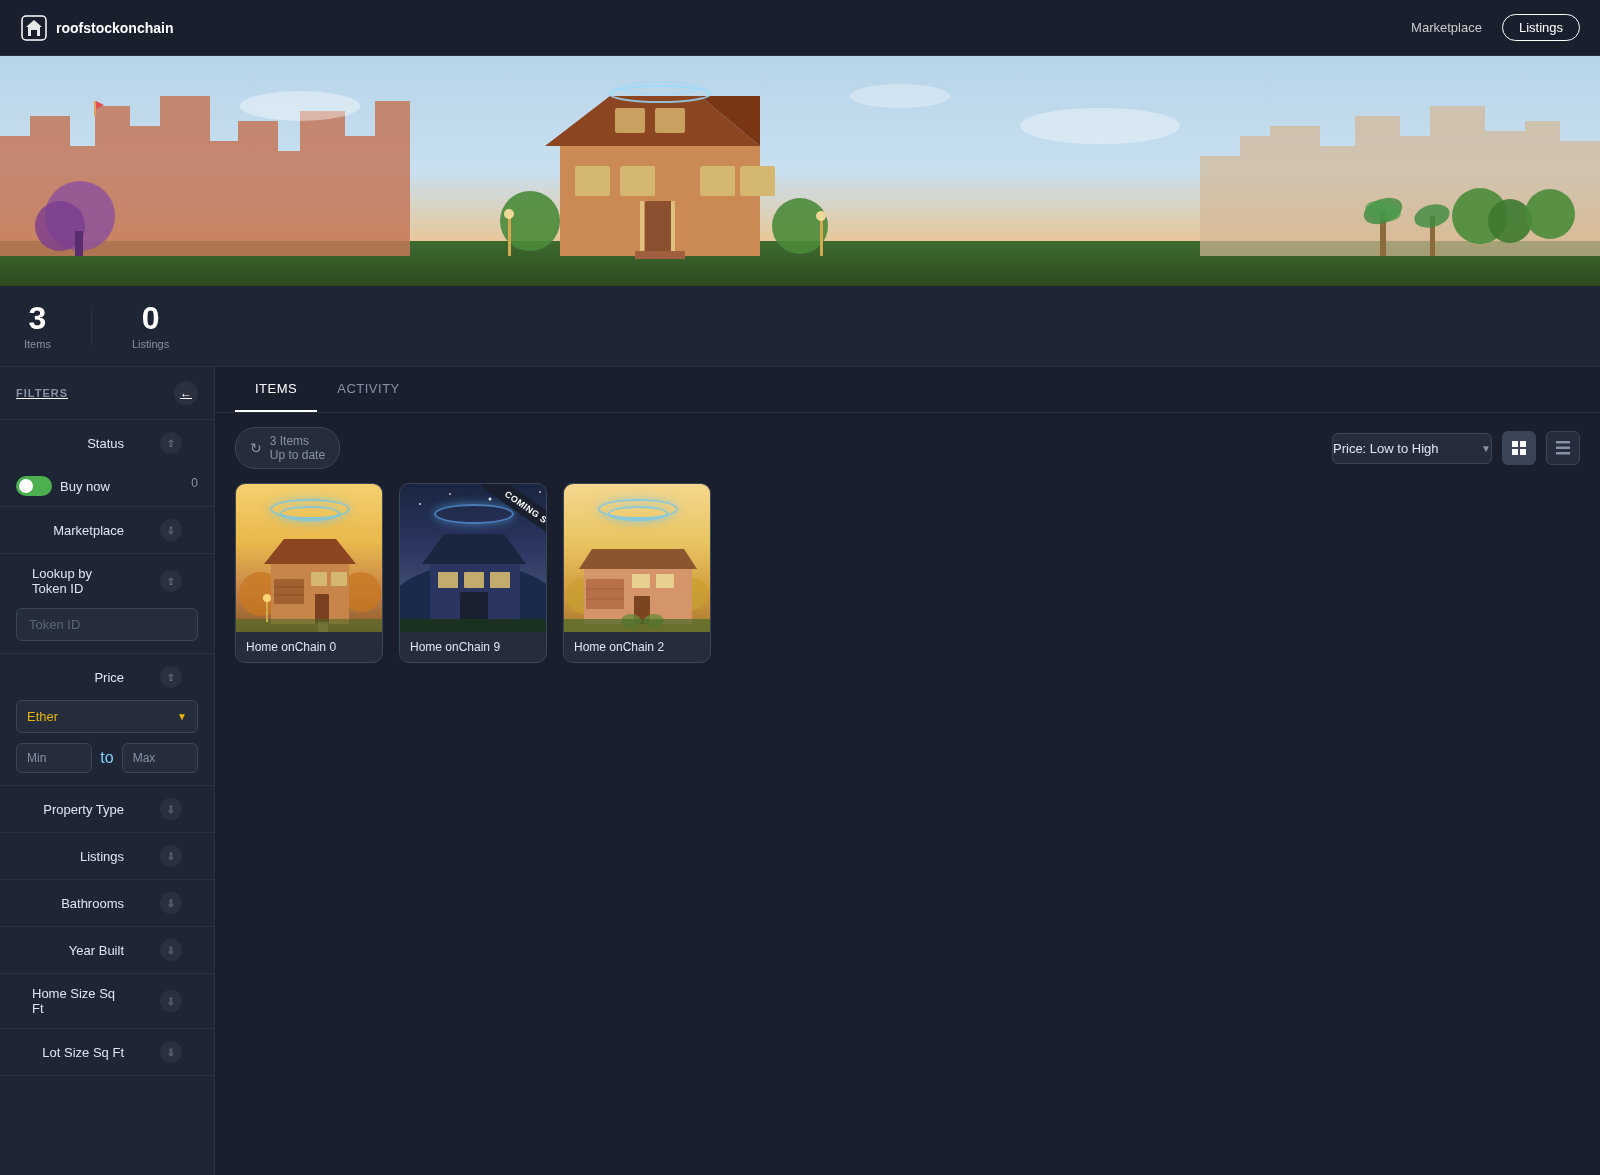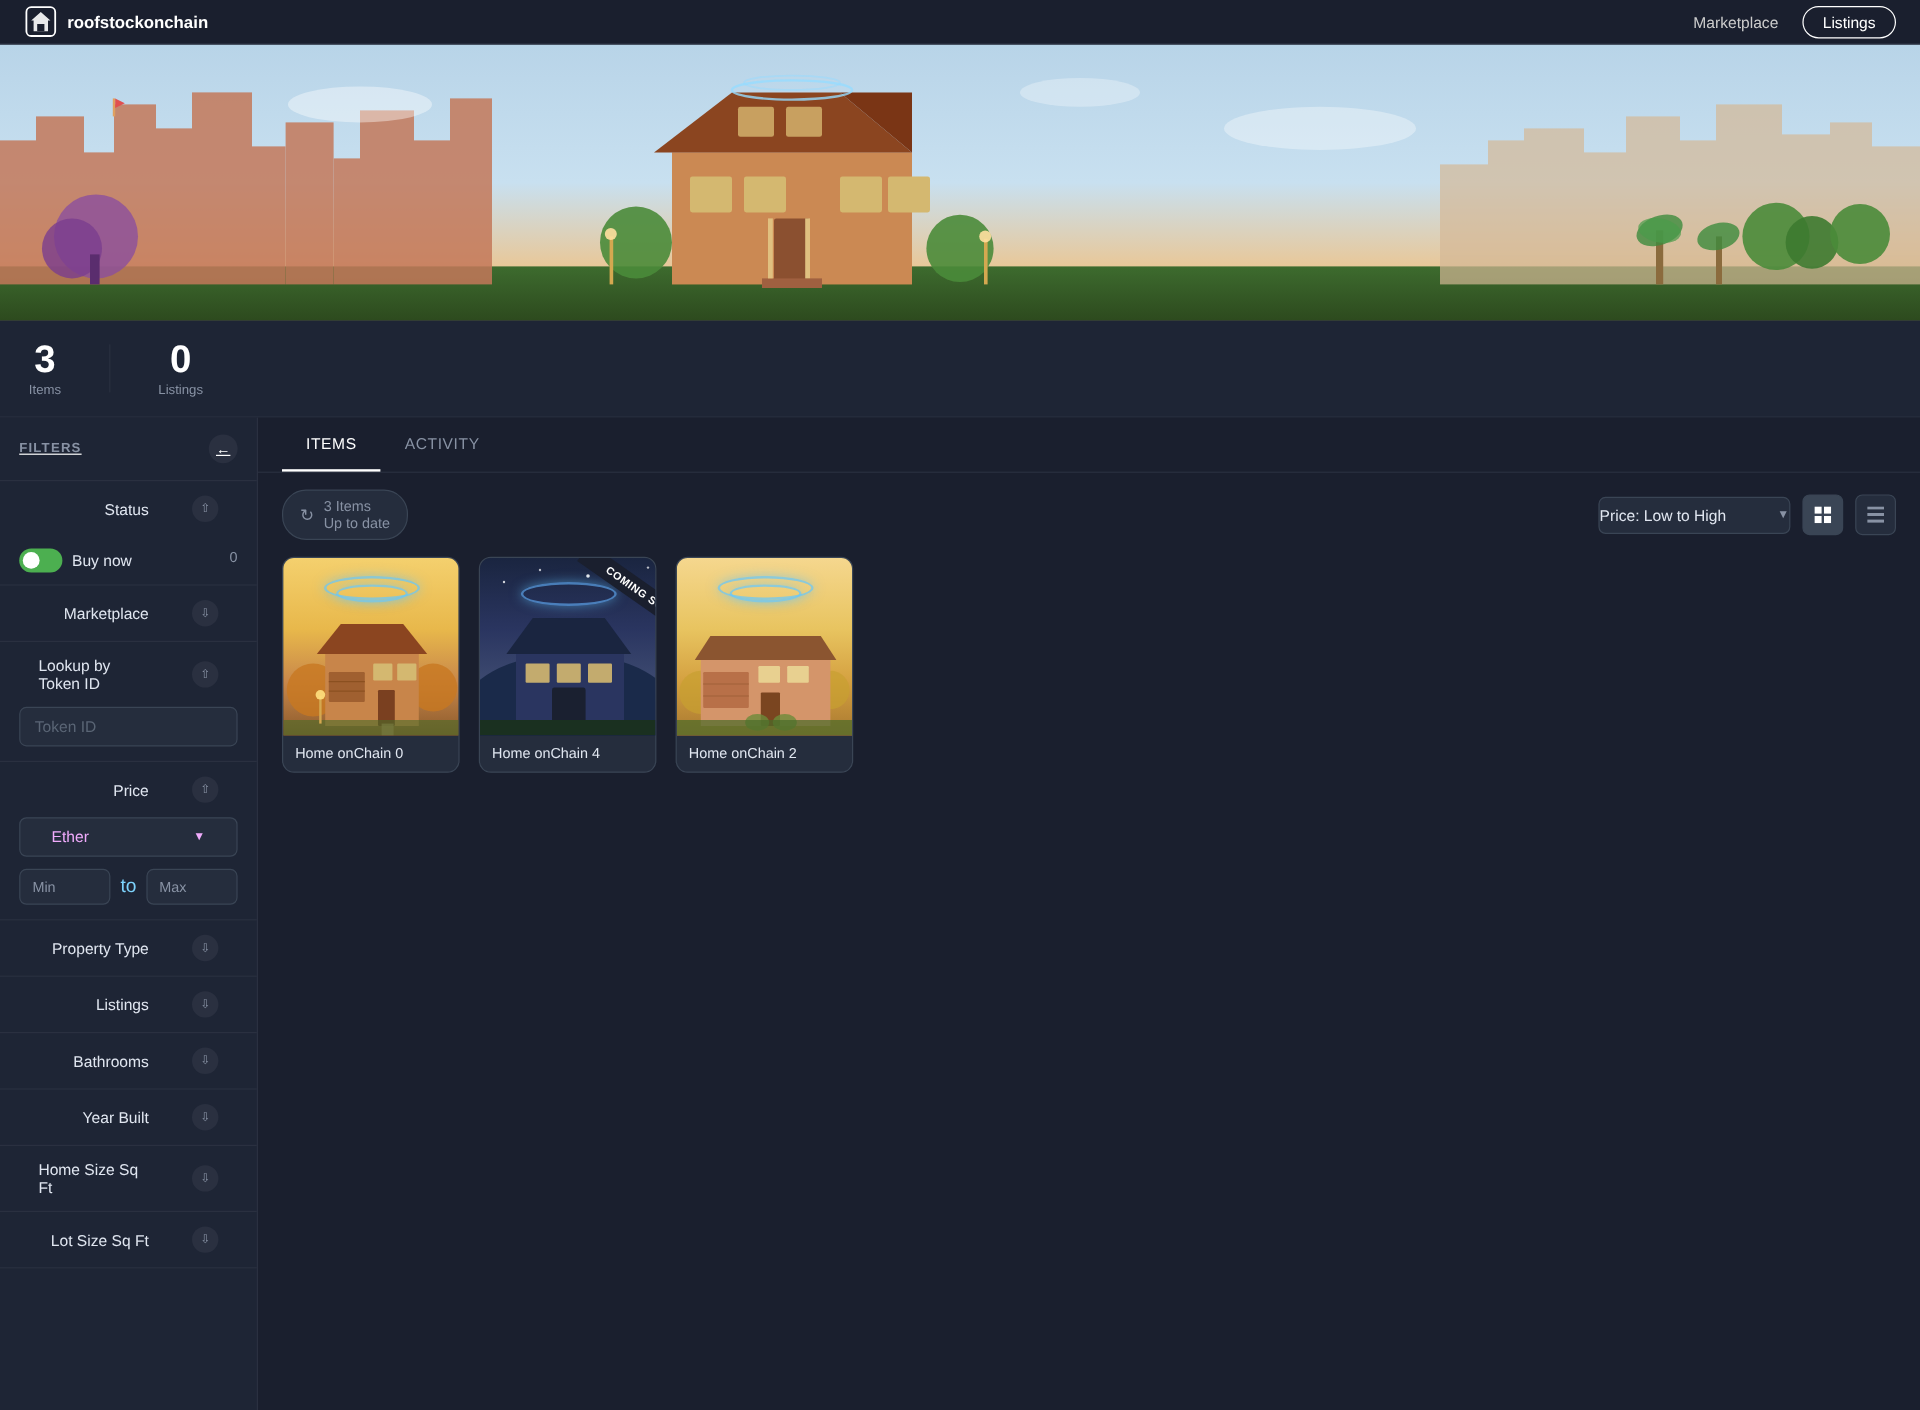--- a/index.html
+++ b/index.html
@@ -8,21 +8,21 @@
       background: #1a1f2e;
       color: #fff;
       min-height: 1175px;
       width: 1600px;
       overflow-x: hidden;
     }
 
     
     .header {
       background: #1a1f2e;
-      height: 37px;
+      height: 56px;
       display: flex;
       align-items: center;
       justify-content: space-between;
       padding: 0 20px;
       border-bottom: 1px solid #2a3040;
       position: relative;
       z-index: 10;
     }
     .logo {
       display: flex;
@@ -208,22 +208,22 @@
       font-size: 12px;
       color: #8892a4;
     }
 
     
     .ether-select {
       width: 100%;
       background: #252d3d;
       border: 1px solid #3a4555;
       border-radius: 6px;
-      color: #f0abfc;
-      padding: 8px 26px;
+      color: #eab308;
+      padding: 8px 10px;
       font-size: 13px;
       margin-bottom: 10px;
       appearance: none;
       cursor: pointer;
       display: flex;
       align-items: center;
       justify-content: space-between;
     }
     .price-range {
       display: flex;
@@ -746,21 +746,21 @@
 
             <rect x="38" y="88" width="20" height="16" fill="#d4b870" rx="1" opacity="0.9"></rect>
             <rect x="64" y="88" width="20" height="16" fill="#d4b870" rx="1" opacity="0.9"></rect>
             <rect x="90" y="88" width="20" height="16" fill="#d4b870" rx="1" opacity="0.9"></rect>
 
             <rect x="60" y="108" width="28" height="32" fill="#1a2030" rx="2"></rect>
 
             <rect x="0" y="135" width="148" height="13" fill="#1a3020"></rect>
           </svg>
         </div>
-        <div class="card-label">Home onChain 4</div>
+        <div class="card-label">Home onChain 9</div>
       </div>
 
       <div class="card">
         <div class="card-image card-bg-2">
           <div class="glow-ring"></div>
           <div class="glow-ring glow-ring-2"></div>
           <svg width="148" height="148" viewBox="0 0 148 148">
 
             <circle cx="20" cy="112" r="18" fill="#c8a030" opacity="0.7"></circle>
             <circle cx="128" cy="110" r="16" fill="#c8a030" opacity="0.7"></circle>

